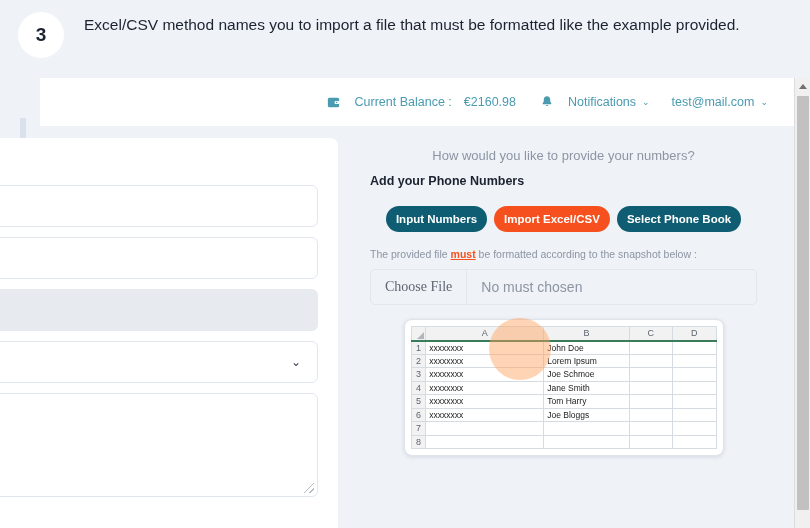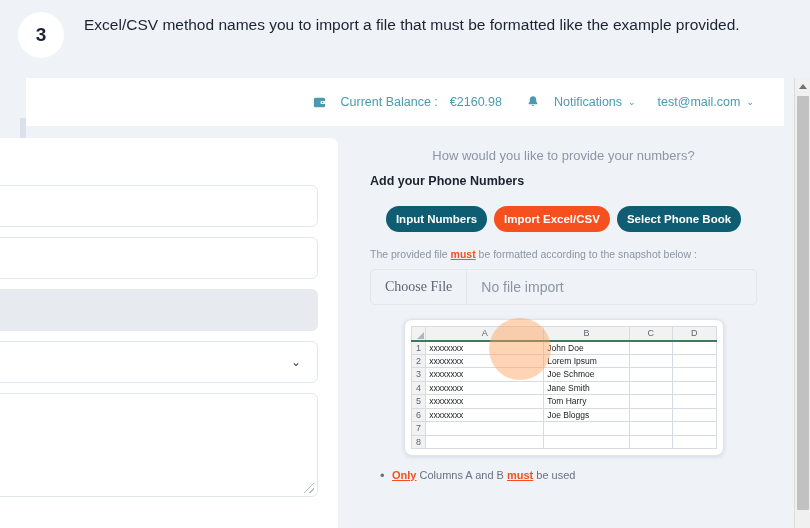--- a/index.html
+++ b/index.html
@@ -47,21 +47,21 @@
     background: #eff2f7;
   }
   #sidebar-edge-strip {
     position: absolute; left: 20px; top: 40px;
     width: 6px; height: 410px;
     background: #d9e2ec;
   }
 
   
   #topnav {
-    position: absolute; left: 26px; top: 0;
+    position: absolute; left: 40px; top: 0;
     width: 758px; height: 48px;
     background: #ffffff;
     display: flex; align-items: center;
   }
   #logo-placeholder {
     width: 84px; height: 26px; border-radius: 5px;
     background: #ffffff; margin-left: 14px; flex: none;
   }
   #nav-right {
     margin-left: auto; display: flex; align-items: center;
@@ -363,21 +363,21 @@
         <button class="method-btn orange">Import Excel/CSV</button>
         <button class="method-btn teal">Select Phone Book</button>
       </div>
 
       <div id="format-note">
         <span>The provided file </span><span class="hl">must</span><span> be formatted according to the snapshot below :</span>
       </div>
 
       <div id="file-row">
         <div id="choose-file-btn">Choose File</div>
-        <div id="file-name">No file import</div>
+        <div id="file-name">No must chosen</div>
       </div>
 
       <div id="sheet-wrap">
         <table class="sheet">
           <thead>
             <tr>
               <th class="corner">
                   <span class="tri"></span>
                 </th>
               <th class="col-a">A</th>
@@ -441,23 +441,20 @@
                 <td class="cell col-a"></td>
                 <td class="cell col-b"></td>
                 <td class="cell col-c"></td>
                 <td class="cell col-d"></td>
               </tr>
             </tbody>
         </table>
       </div>
 
       <ul id="rules">
-        <li>
-          <span></span><span class="hl">Only</span><span> Columns A and B </span><span class="hl">must</span><span> be used</span>
-        </li>
       </ul>
     </div>
 
     <div id="cursor-blob"></div>
   </div>
 
   <div id="scrollbar">
     <div id="scroll-up">
         <span class="arrow"></span>
       </div>

